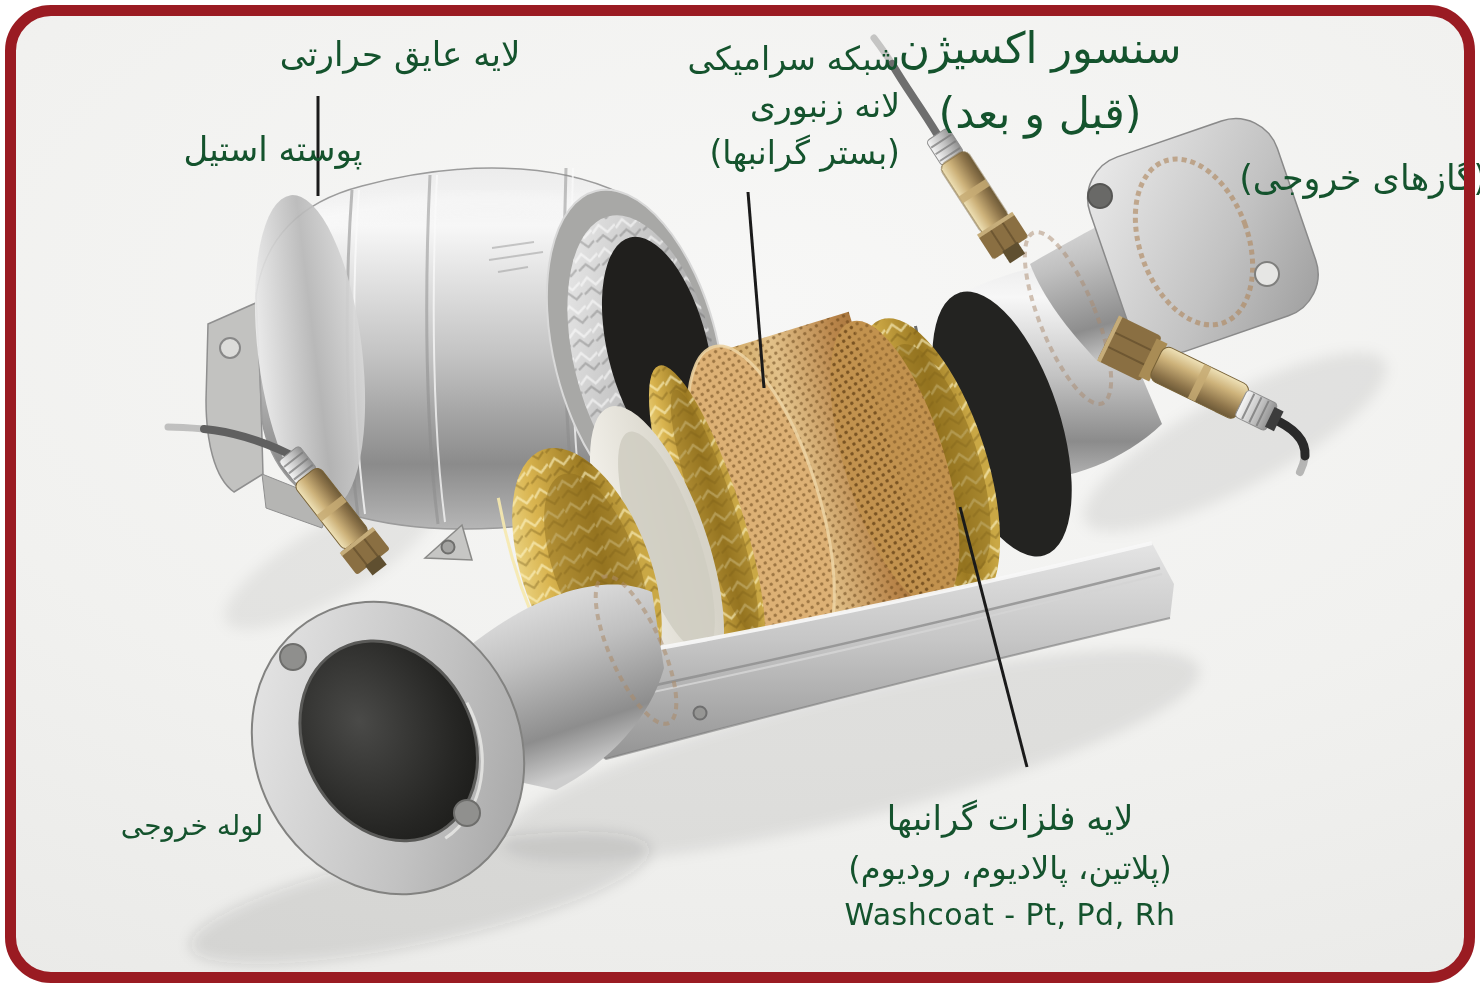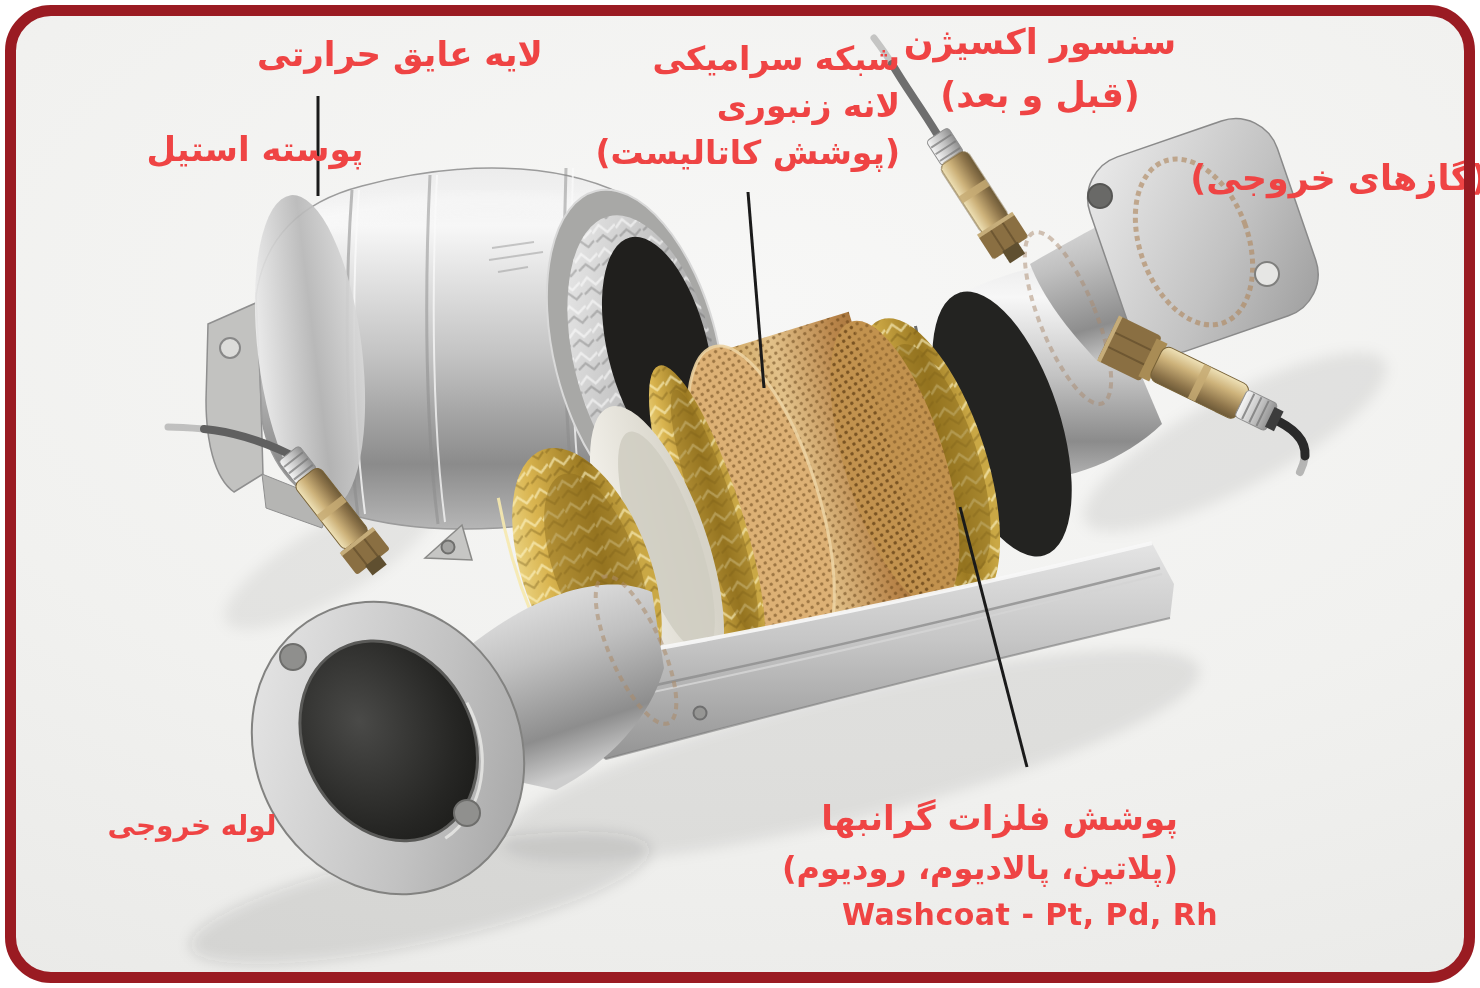--- a/index.html
+++ b/index.html
@@ -3,27 +3,27 @@
 <meta charset="utf-8">
 <style>
   html,body{margin:0;padding:0;background:#ffffff;}
   .canvas{position:relative;width:1480px;height:988px;background:#ffffff;overflow:hidden;
           font-family:"DejaVu Sans",sans-serif;}
   .bg{position:absolute;inset:5px;border-radius:46px;
       background:radial-gradient(120% 95% at 52% 30%, #f7f7f6 0%, #f1f1ef 50%, #e7e7e5 100%);}
   .frame{position:absolute;inset:5px;border:11px solid #9a1b22;border-radius:46px;
          box-sizing:border-box;pointer-events:none;z-index:30;}
   svg.art{position:absolute;left:0;top:0;z-index:10;}
-  .lbl{position:absolute;font-weight:700;color:#ef4444;text-align:center;direction:rtl;
+  .lbl{position:absolute;font-weight:400;color:#14532d;text-align:center;direction:rtl;
        z-index:20;white-space:nowrap;}
   .lbl .ln{display:block;}
-  .lbl-shell{left:110px;top:126px;width:290px;font-size:34px;line-height:1.38;}
+  .lbl-shell{left:128px;top:126px;width:290px;font-size:34px;line-height:1.38;}
   .lbl-insulation{left:255px;top:34px;width:290px;font-size:34px;}
   .lbl-ceramic{left:610px;top:36px;width:290px;font-size:33px;line-height:1.42;text-align:right;}
-  .lbl-oxygen{left:895px;top:16px;width:290px;font-size:35px;line-height:1.5;text-align:center;}
+  .lbl-oxygen{left:895px;top:16px;width:290px;font-size:43px;line-height:1.5;text-align:center;}
   .lbl-inlet-1{left:1247px;top:110px;width:222px;font-size:35px;}
   .lbl-inlet-2{left:1247px;top:158px;width:240px;font-size:35px;text-align:left;}
   .lbl-outlet{left:8px;top:808px;width:368px;font-size:28px;line-height:1.32;}
   .lbl-washcoat{left:842px;top:793px;width:336px;font-size:34px;line-height:1.5;}
   .lbl-washcoat .ln2{font-size:32px;}
   .lbl-washcoat .ln3{font-size:30px;direction:ltr;letter-spacing:.5px;}
 </style>
 </head>
 <body>
 
@@ -279,36 +279,36 @@
     <span class="ln">پوسته استیل</span>
   </div>
 
   <div class="lbl lbl-insulation" dir="rtl">
     <span class="ln">لایه عایق حرارتی</span>
   </div>
 
   <div class="lbl lbl-ceramic" dir="rtl">
     <span class="ln">شبکه سرامیکی</span>
     <span class="ln">لانه زنبوری</span>
-    <span class="ln">(پوشش کاتالیست)</span>
+    <span class="ln">(بستر گرانبها)</span>
   </div>
 
   <div class="lbl lbl-oxygen" dir="rtl">
     <span class="ln">سنسور اکسیژن</span>
     <span class="ln">(قبل و بعد)</span>
   </div>
 
   <div class="lbl lbl-inlet-2" dir="rtl">
     <span class="ln">(گازهای خروجی)</span>
   </div>
 
   <div class="lbl lbl-outlet" dir="rtl">
     <span class="ln">لوله خروجی</span>
   </div>
 
   <div class="lbl lbl-washcoat" dir="rtl">
-    <span class="ln ln1">پوشش فلزات گرانبها</span>
+    <span class="ln ln1">لایه فلزات گرانبها</span>
     <span class="ln ln2">(پلاتین، پالادیوم، رودیوم)</span>
     <span class="ln ln3">Washcoat - Pt, Pd, Rh</span>
   </div>
 
   <div class="frame"></div>
 </div>
 
 </body></html>

